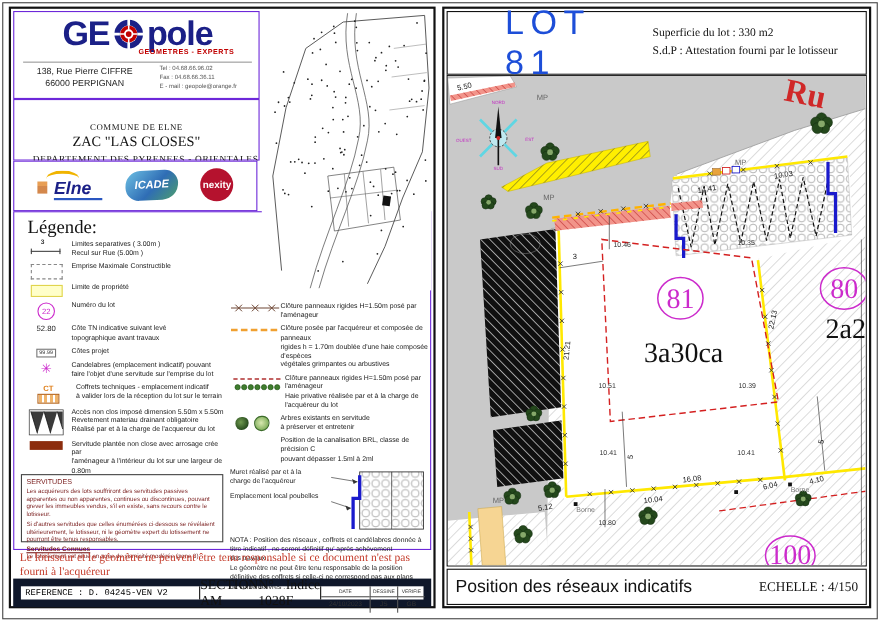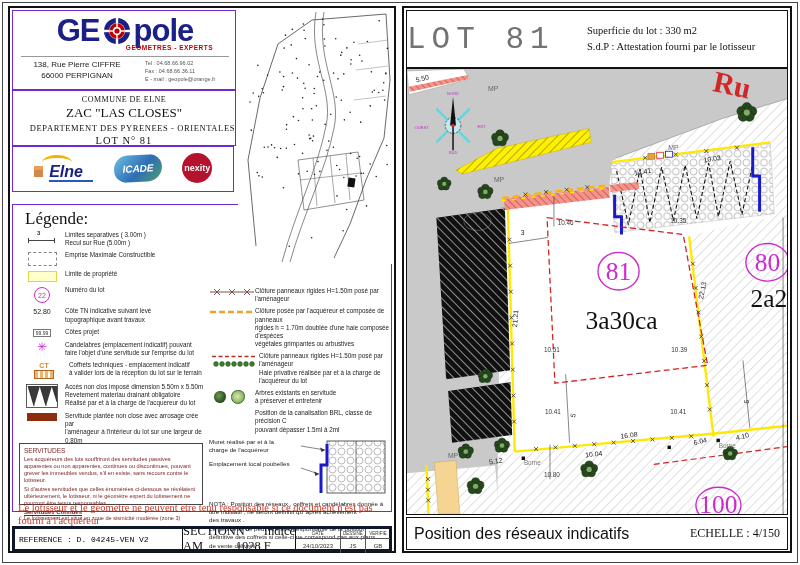--- a/index.html
+++ b/index.html
@@ -14,21 +14,21 @@
   .logo-inner{padding:4px 6px 0 8px;}
   .logo-row{display:flex;align-items:center;justify-content:center;}
   .ge,.pole{font-weight:bold;font-size:31px;color:#1b2087;letter-spacing:-1px;line-height:1;}
   .target-icon{margin:0 2px;display:inline-block;width:30px;height:30px;}
   .tagline{color:#c00000;font-weight:bold;font-size:6.5px;text-align:right;margin-right:16px;margin-top:-2px;letter-spacing:.5px;}
   .addr-row{display:flex;margin-top:5px;border-top:1px solid #999;padding-top:3px;gap:12px;}
   .addr{font-size:8px;color:#222;line-height:1.35;width:112px;text-align:center;}
   .contact{font-size:5.5px;color:#555;line-height:1.45;text-align:left;flex:1;}
 
   
-  .title-box{font-family:"Liberation Serif",serif;text-align:center;padding-top:4px;color:#111;}
+  .title-box{font-family:"Liberation Serif",serif;text-align:center;padding-top:20px;color:#111;}
   .tb1{font-size:8px;letter-spacing:.5px;}
   .tb2{font-size:13px;margin-top:1px;}
   .tb3{font-size:8.5px;margin-top:2px;letter-spacing:.6px;text-align:right;}
   .tb4{font-size:10.5px;margin-top:2px;letter-spacing:1px;}
 
   
   .logos-row{display:flex;align-items:center;justify-content:space-evenly;padding-top:6px;}
   .elne-wrap{position:relative;padding-top:8px;}
   .elne-arc{position:absolute;top:0;left:8px;width:30px;height:12px;border-top:3px solid #f0b400;border-radius:50%;}
   .elne-blocks{display:inline-block;width:9px;height:11px;background:
@@ -69,31 +69,31 @@
 
   
   .serv-box{position:absolute;left:6px;top:238px;width:184px;height:62px;border:1px solid #444;padding:3px 4px;box-sizing:border-box;color:#7a1f1f;}
   .serv-title{font-size:6.5px;margin-bottom:2px;}
   .serv-p{font-size:5.6px;line-height:1.25;margin-bottom:2px;}
   .serv-known{font-size:6px;font-weight:bold;text-decoration:underline;}
 
   
   .warning{position:absolute;left:2px;top:492px;width:380px;padding:2px 0 0 6px;font-family:"Liberation Serif",serif;color:#c43b2a;line-height:1.2;}
   .warn1{font-size:11px;} .warn2{font-size:10.5px;}
-  .footer-bar{position:absolute;left:2px;top:518px;width:380px;height:26px;border:3px solid #0f172a;box-sizing:border-box;display:flex;}
+  .footer-bar{position:absolute;left:2px;top:518px;width:380px;height:26px;border:7px solid #0f172a;box-sizing:border-box;display:flex;}
   .f-ref{width:168px;border-right:1px solid #111;font-family:"Liberation Mono",monospace;font-size:8px;display:flex;align-items:center;padding-left:4px;box-sizing:border-box;}
   .f-section{flex:1;display:flex;justify-content:flex-start;align-items:center;font-family:"Liberation Serif",serif;font-size:12.5px;color:#111;}
   .f-table{width:94px;border-left:1px solid #111;display:grid;grid-template-columns:44px 25px 25px;grid-template-rows:10px 14px;box-sizing:border-box;}
   .ft-c{border-left:1px solid #555;border-bottom:1px solid #555;display:flex;align-items:center;justify-content:center;font-size:4.5px;color:#333;box-sizing:border-box;}
   .ft-v{font-size:6px;border-bottom:none;}
   .ft-c:nth-child(3n+1){border-left:none;}
 
   
   .lot-header{position:absolute;left:2px;top:2px;width:382px;height:58px;border:1px solid #111;box-sizing:border-box;display:flex;align-items:center;background:#fff;}
-  .lh-title{font-family:Liberation Mono, monospace;font-size:31px;letter-spacing:6px;color:#737373;}
+  .lh-title{margin-left:52px;font-family:Liberation Sans, sans-serif;font-size:31px;letter-spacing:6px;color:#1d4ed8;}
   .lh-right{margin-left:auto;margin-right:8px;width:192px;font-family:"Liberation Serif",serif;font-size:10.5px;line-height:1.55;color:#111;}
   .plan-wrap{position:absolute;left:2px;top:60px;width:382px;height:447px;border:1px solid #111;box-sizing:border-box;overflow:hidden;background:#fff;}
   .plan-wrap svg{display:block;}
   .plan-footer{position:absolute;left:2px;top:509px;width:382px;height:33px;border:1px solid #111;box-sizing:border-box;display:flex;align-items:center;padding:0 7px;background:#fff;}
   .pf-left{flex:1;line-height:1.25;}
   .pf1{font-family:"Liberation Serif",serif;font-size:10px;color:#c43b2a;}
   .pf2{font-family:Liberation Sans, sans-serif;font-size:16px;color:#111;}
   .pf-scale{font-family:"Liberation Serif",serif;font-size:12px;color:#111;}
 
   
@@ -165,21 +165,21 @@
       <span class="elne-wrap">
         <i class="elne-arc"></i>
         <i class="elne-blocks"></i>
         <span class="elne-text">Elne</span>
       </span>
       <span class="icade-blob">ICADE</span>
       <span class="nexity-circle">nexity</span>
     </div>
   </div>
 
-  <div class="box" style="left:2px;top:184px;width:380px;height:308px;margin-top:12px;">
+  <div class="box" style="left:2px;top:184px;width:380px;height:308px;">
     <div class="legend-title">Légende:</div>
 
     <div class="leg-col-left">
       <div class="leg-row">
         <span class="leg-sym">
             <span class="sym-sep">
               <b class="sep-num">3</b>
               <i class="sep-line"></i>
             </span>
           </span>

